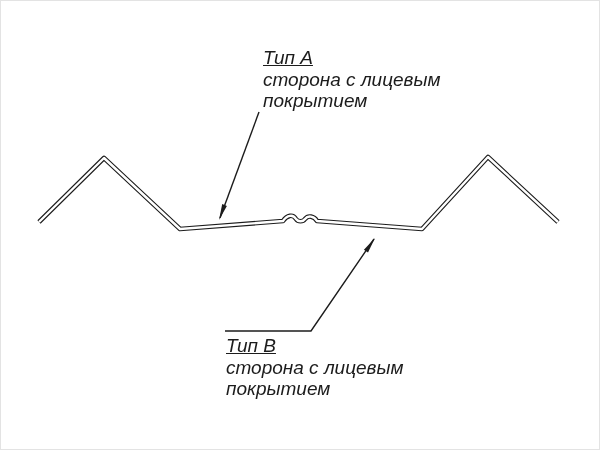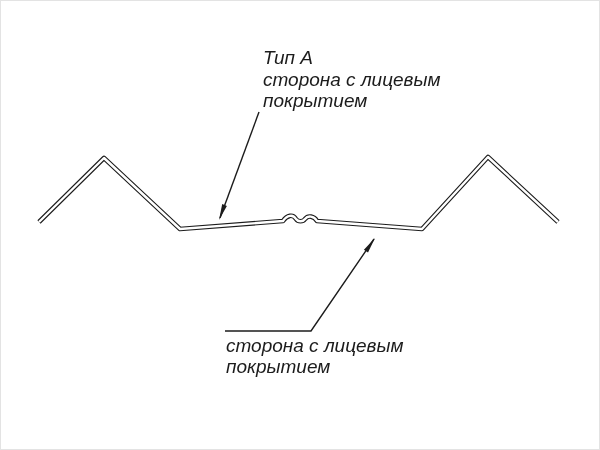--- a/index.html
+++ b/index.html
@@ -51,20 +51,21 @@
   .label-block {
     position: absolute;
     font-style: italic;
     font-size: 19px;
     line-height: 21px;
     color: var(--line-color, #1c1c1c);
     white-space: nowrap;
   }
   .label-title {
     margin-bottom: 1px;
+    text-decoration: underline;
   }
 </style>
 </head>
 <body style="--line-color: #1c1c1c; --bg-color: #ffffff;">
 
 <div class="canvas">
 
   <svg class="drawing" viewBox="0 0 600 450">
 
     <g>
@@ -101,17 +102,18 @@
     </g>
   </svg>
 
   <div class="label-block" style="left:262px; top:46px;">
     <div class="label-title">Тип А</div>
     <div>сторона с лицевым</div>
     <div>покрытием</div>
   </div>
 
   <div class="label-block" style="left:225px; top:334px;">
+    <div class="label-title">Тип В</div>
     <div>сторона с лицевым</div>
     <div>покрытием</div>
   </div>
 
 </div>
 
 </body></html>

